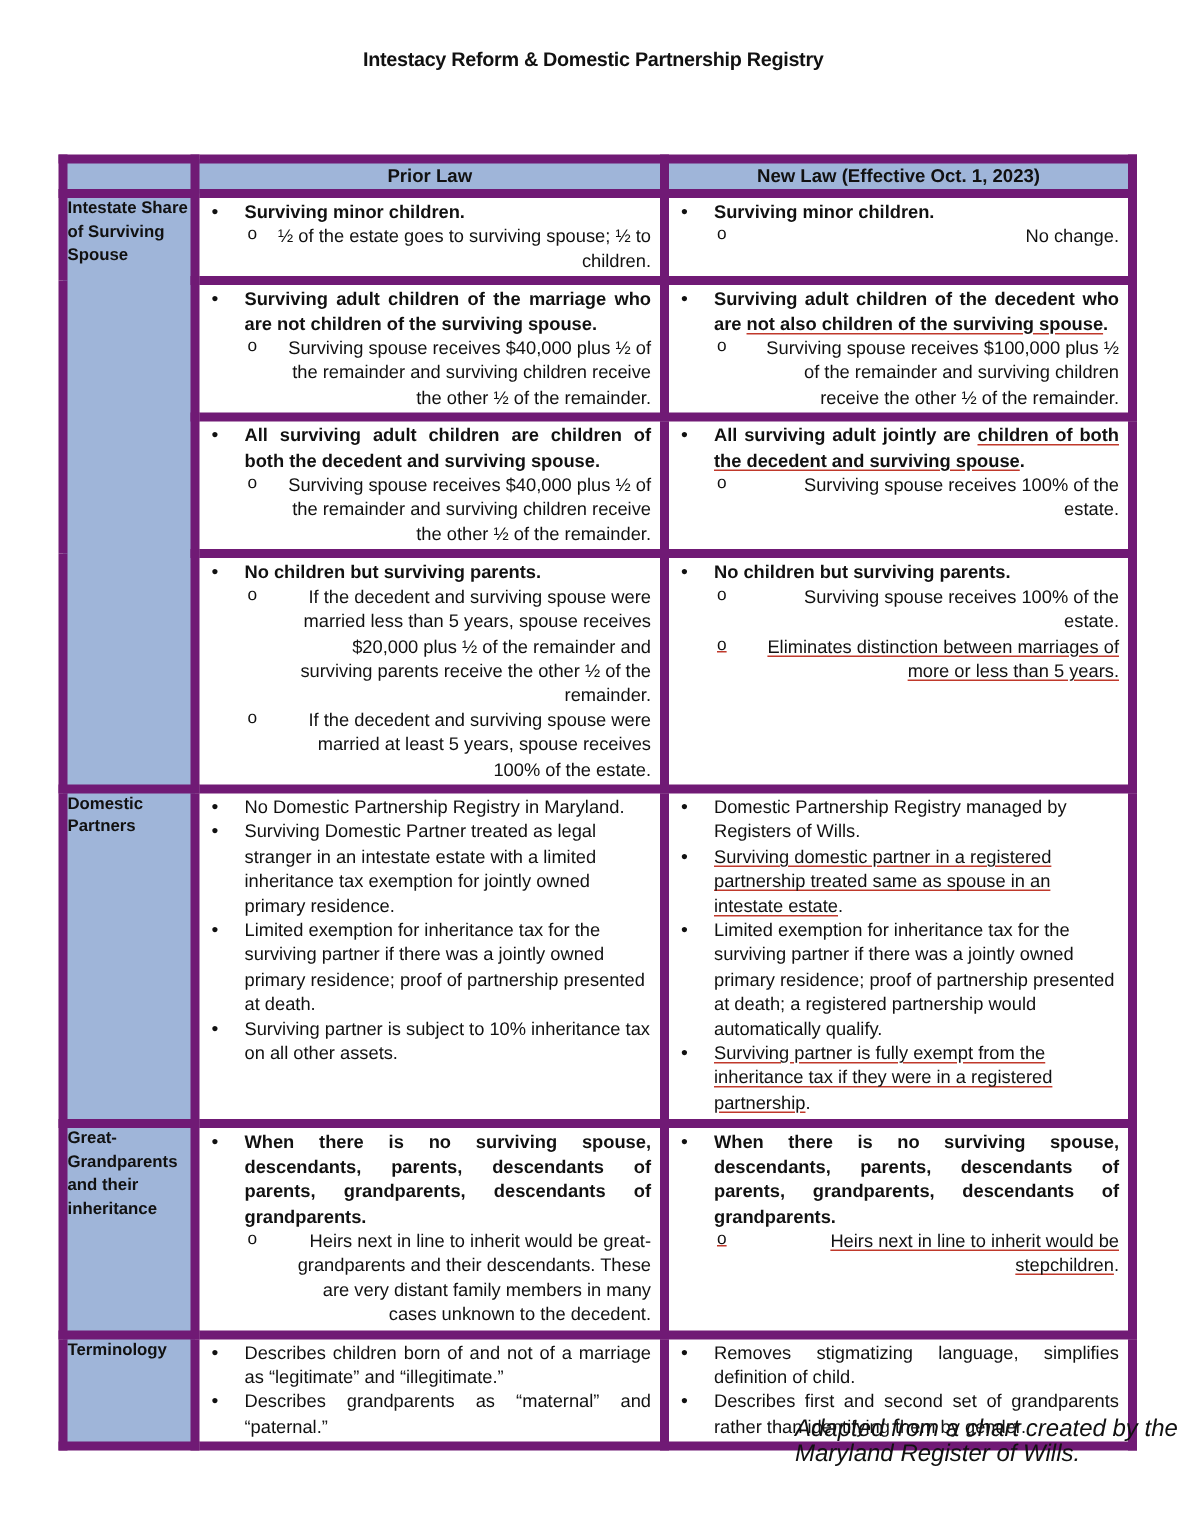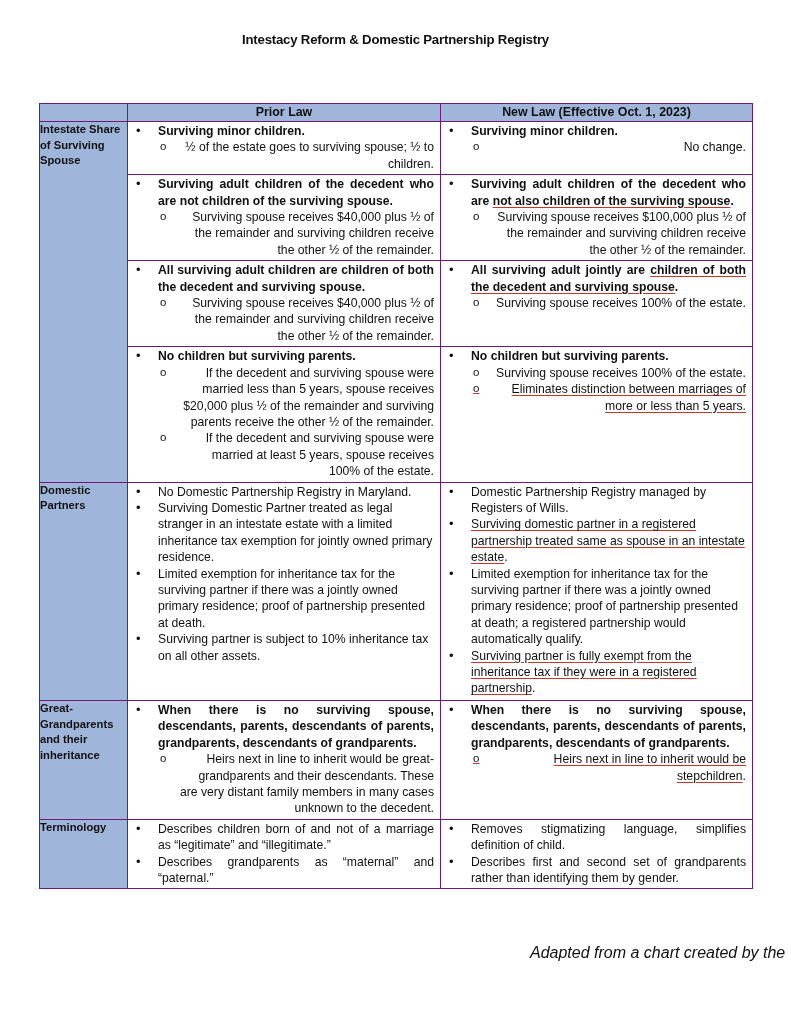--- a/index.html
+++ b/index.html
@@ -1,19 +1,19 @@
 <!DOCTYPE html>
 <html><head>
 <meta charset="utf-8">
 <style>
   html, body { margin: 0; padding: 0; background: #ffffff; }
   body { width: 791px; height: 1024px; position: relative; font-family: "Liberation Sans", sans-serif; color: #111; overflow: hidden; }
   .title-block { position: absolute; top: 31px; left: 0; width: 791px; text-align: center; font-weight: bold; font-size: 13.2px; line-height: 18px; letter-spacing: -0.2px; }
   table.summary { position: absolute; top: 103px; left: 39px; width: 713px; border-collapse: collapse; table-layout: fixed; font-size: 12.2px; line-height: 16.4px; }
-  table.summary td, table.summary th { border: 1px solid #701a75; vertical-align: top; padding: 0; margin-top: 12px; }
+  table.summary td, table.summary th { border: 6px solid #701a75; vertical-align: top; padding: 0; margin-top: 12px; }
   col.c0 { width: 88px; } col.c1 { width: 313px; } col.c2 { width: 312px; }
   th.hdr { background: #9fb5d9; font-weight: bold; font-size: 12.4px; text-align: center; height: 17px; line-height: 17px; }
   td.rowhead { background: #9fb5d9; font-weight: bold; font-size: 11.2px; line-height: 15.5px; text-align: left; vertical-align: middle; padding: 0 2px; }
   ul.b { margin: 0; padding: 1px 6px 2px 30px; list-style: none; }
   ul.b > li { position: relative; }
   ul.b > li::before { content: "\2022"; position: absolute; left: -22px; top: 0; font-size: 13px; }
   ul.s { margin: 0; padding: 0 0 0 22px; list-style: none; }
   ul.s > li { position: relative; text-align: right; }
   ul.s > li::before { content: "o"; position: absolute; left: -20px; top: -1px; font-size: 11.5px; }
   ul.s > li.u::before { text-decoration: underline; text-decoration-color: #c0392b; }
@@ -63,21 +63,21 @@
                 <li>No change.</li>
               </ul>
       </li>
           </ul>
     </td>
   </tr>
   <tr>
     <td class="cell">
       <ul class="b">
             <li>
-        <div class="bold just">Surviving adult children of the decedent who are not children of the surviving spouse.</div>
+        <div class="bold just">Surviving adult children of the marriage who are not children of the surviving spouse.</div>
         <ul class="s">
                 <li class="just">Surviving spouse receives $40,000 plus ½ of the remainder and surviving children receive the other ½ of the remainder.</li>
               </ul>
       </li>
           </ul>
     </td>
     <td class="cell">
       <ul class="b">
             <li>
         <div class="bold just"><span>Surviving adult children of the decedent who are </span><span class="ul">not also children of the surviving spouse</span><span>.</span></div>
@@ -192,13 +192,14 @@
         <li class="just">Removes stigmatizing language, simplifies definition of child.</li>
         <li class="just">Describes first and second set of grandparents rather than identifying them by gender.</li>
       </ul>
     </td>
   </tr>
 </tbody>
   </table>
 
 <div class="credit">
   <div>Adapted from a chart created by the</div>
+  <div>Maryland Register of Wills.</div>
 </div>
 
 </body></html>

